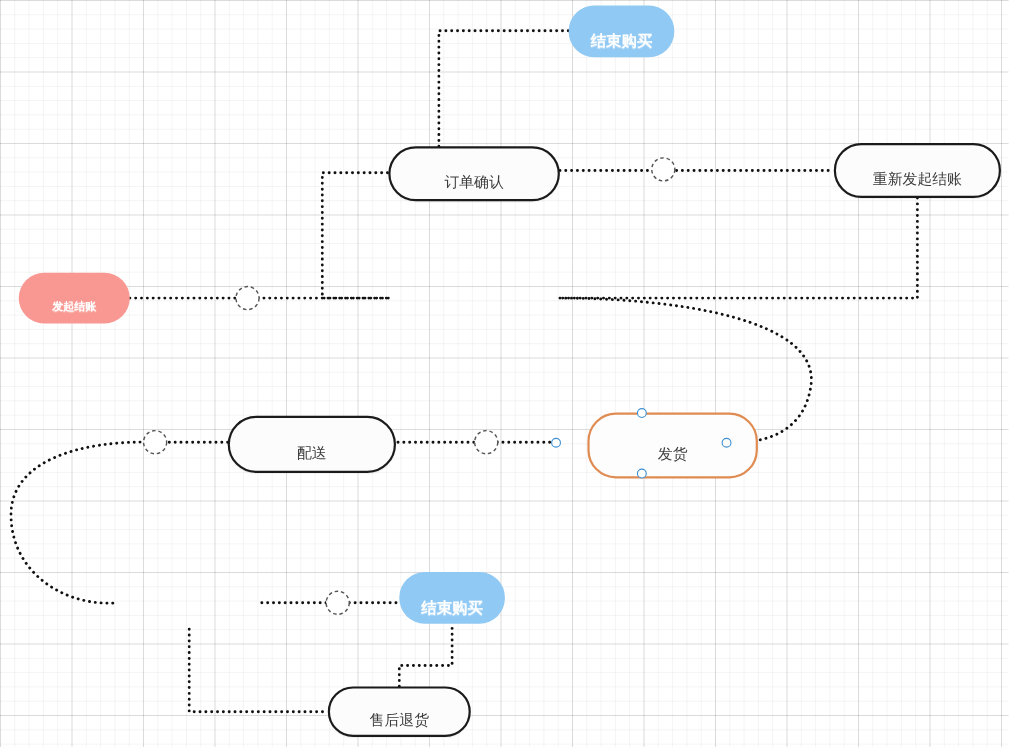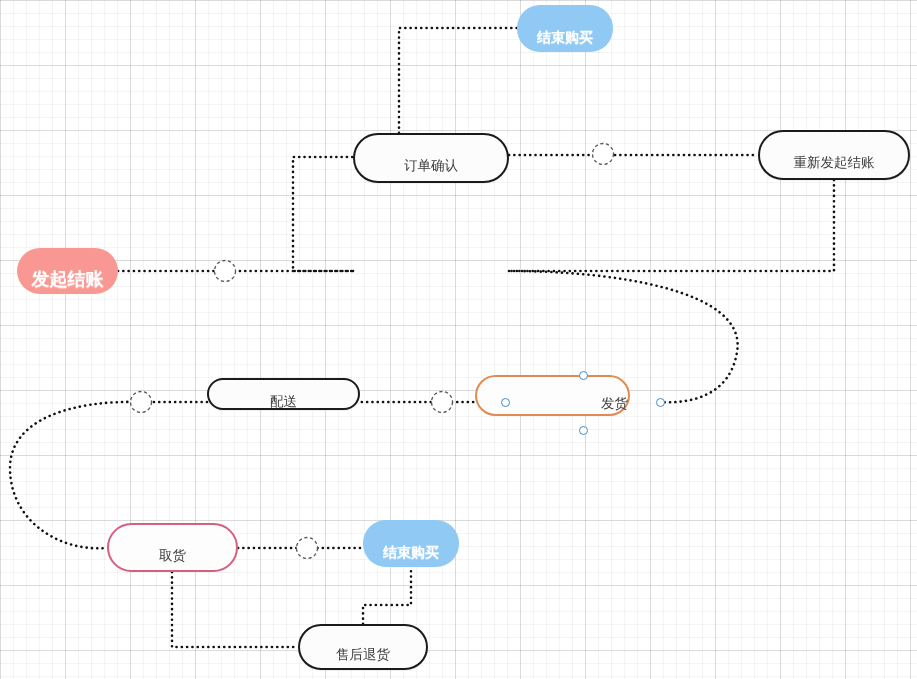--- a/index.html
+++ b/index.html
@@ -75,21 +75,21 @@
     color: #ffffff;
     font-size: 14px;
     font-weight: bold;
     text-shadow: 0 1px 1px rgba(255,255,255,0.45);
   }
   .node-fill-red {
     background: #f99892;
     border: none;
     border-radius: 23px;
     color: #ffffff;
-    font-size: 18px;
+    font-size: 10px;
     font-weight: bold;
     text-shadow: 0 1px 1px rgba(255,255,255,0.45);
   }
   .anchor {
     position: absolute;
     width: 9px;
     height: 9px;
     margin-left: -4.5px;
     margin-top: -4.5px;
     border-radius: 50%;
@@ -154,36 +154,33 @@
 
   <div class="node node-plain" style="left:758px; top:130px; width:152px; height:50px;">
     <span class="node-label">重新发起结账</span>
   </div>
 
   <div class="node node-fill-red" style="left:17px; top:248px; width:101px; height:46px;">
     <span class="node-label">发起结账</span>
   </div>
 
 
-  <div class="node node-plain" style="left:207px; top:378px; width:153px; height:32px;align-items:center;">
+  <div class="node node-plain" style="left:207px; top:378px; width:153px; height:52px;align-items:center;">
     <span class="node-label">配送</span>
   </div>
 
-  <div class="node node-selected" style="left:475px; top:375px; width:155px; height:41px;justify-content:flex-end;">
+  <div class="node node-selected" style="left:534px; top:375px; width:155px; height:60px;">
     <span class="node-label">发货</span>
   </div>
 
   <div class="anchor" style="left:583px; top:375px;"></div>
   <div class="anchor" style="left:660px; top:402px;"></div>
   <div class="anchor" style="left:583px; top:430px;"></div>
   <div class="anchor" style="left:505px; top:402px;"></div>
 
-  <div class="node node-pink-outline" style="left:107px; top:523px; width:131px; height:49px;">
-    <span class="node-label">取货</span>
-  </div>
 
   <div class="node node-fill-blue" style="left:363px; top:520px; width:96px; height:47px;">
     <span class="node-label">结束购买</span>
   </div>
 
   <div class="node node-plain" style="left:298px; top:624px; width:130px; height:46px;">
     <span class="node-label">售后退货</span>
   </div>
 
 </div>

